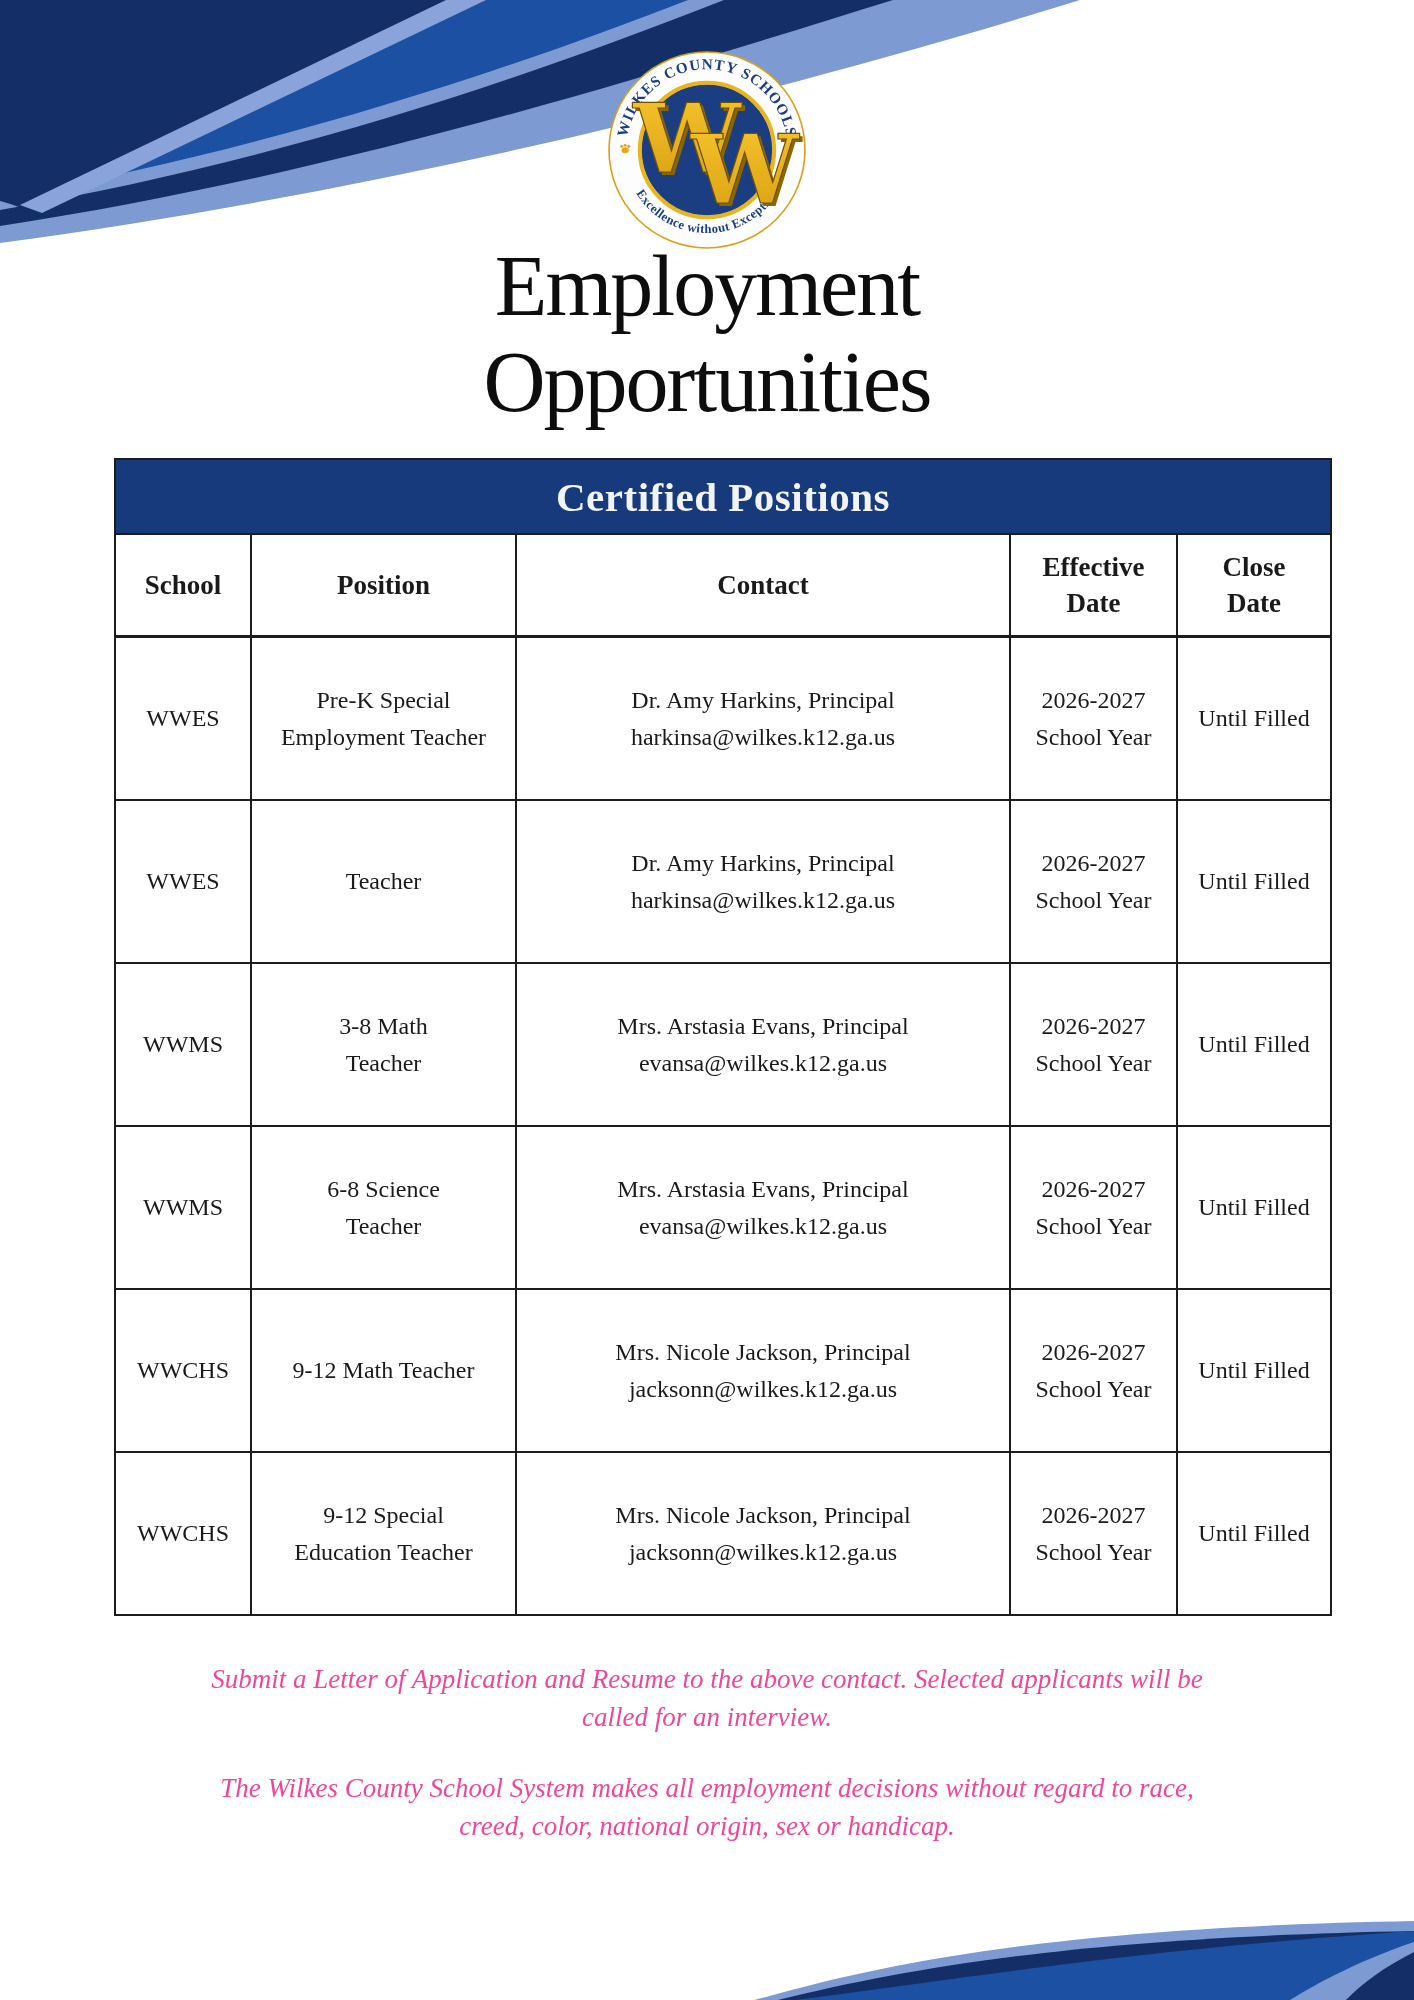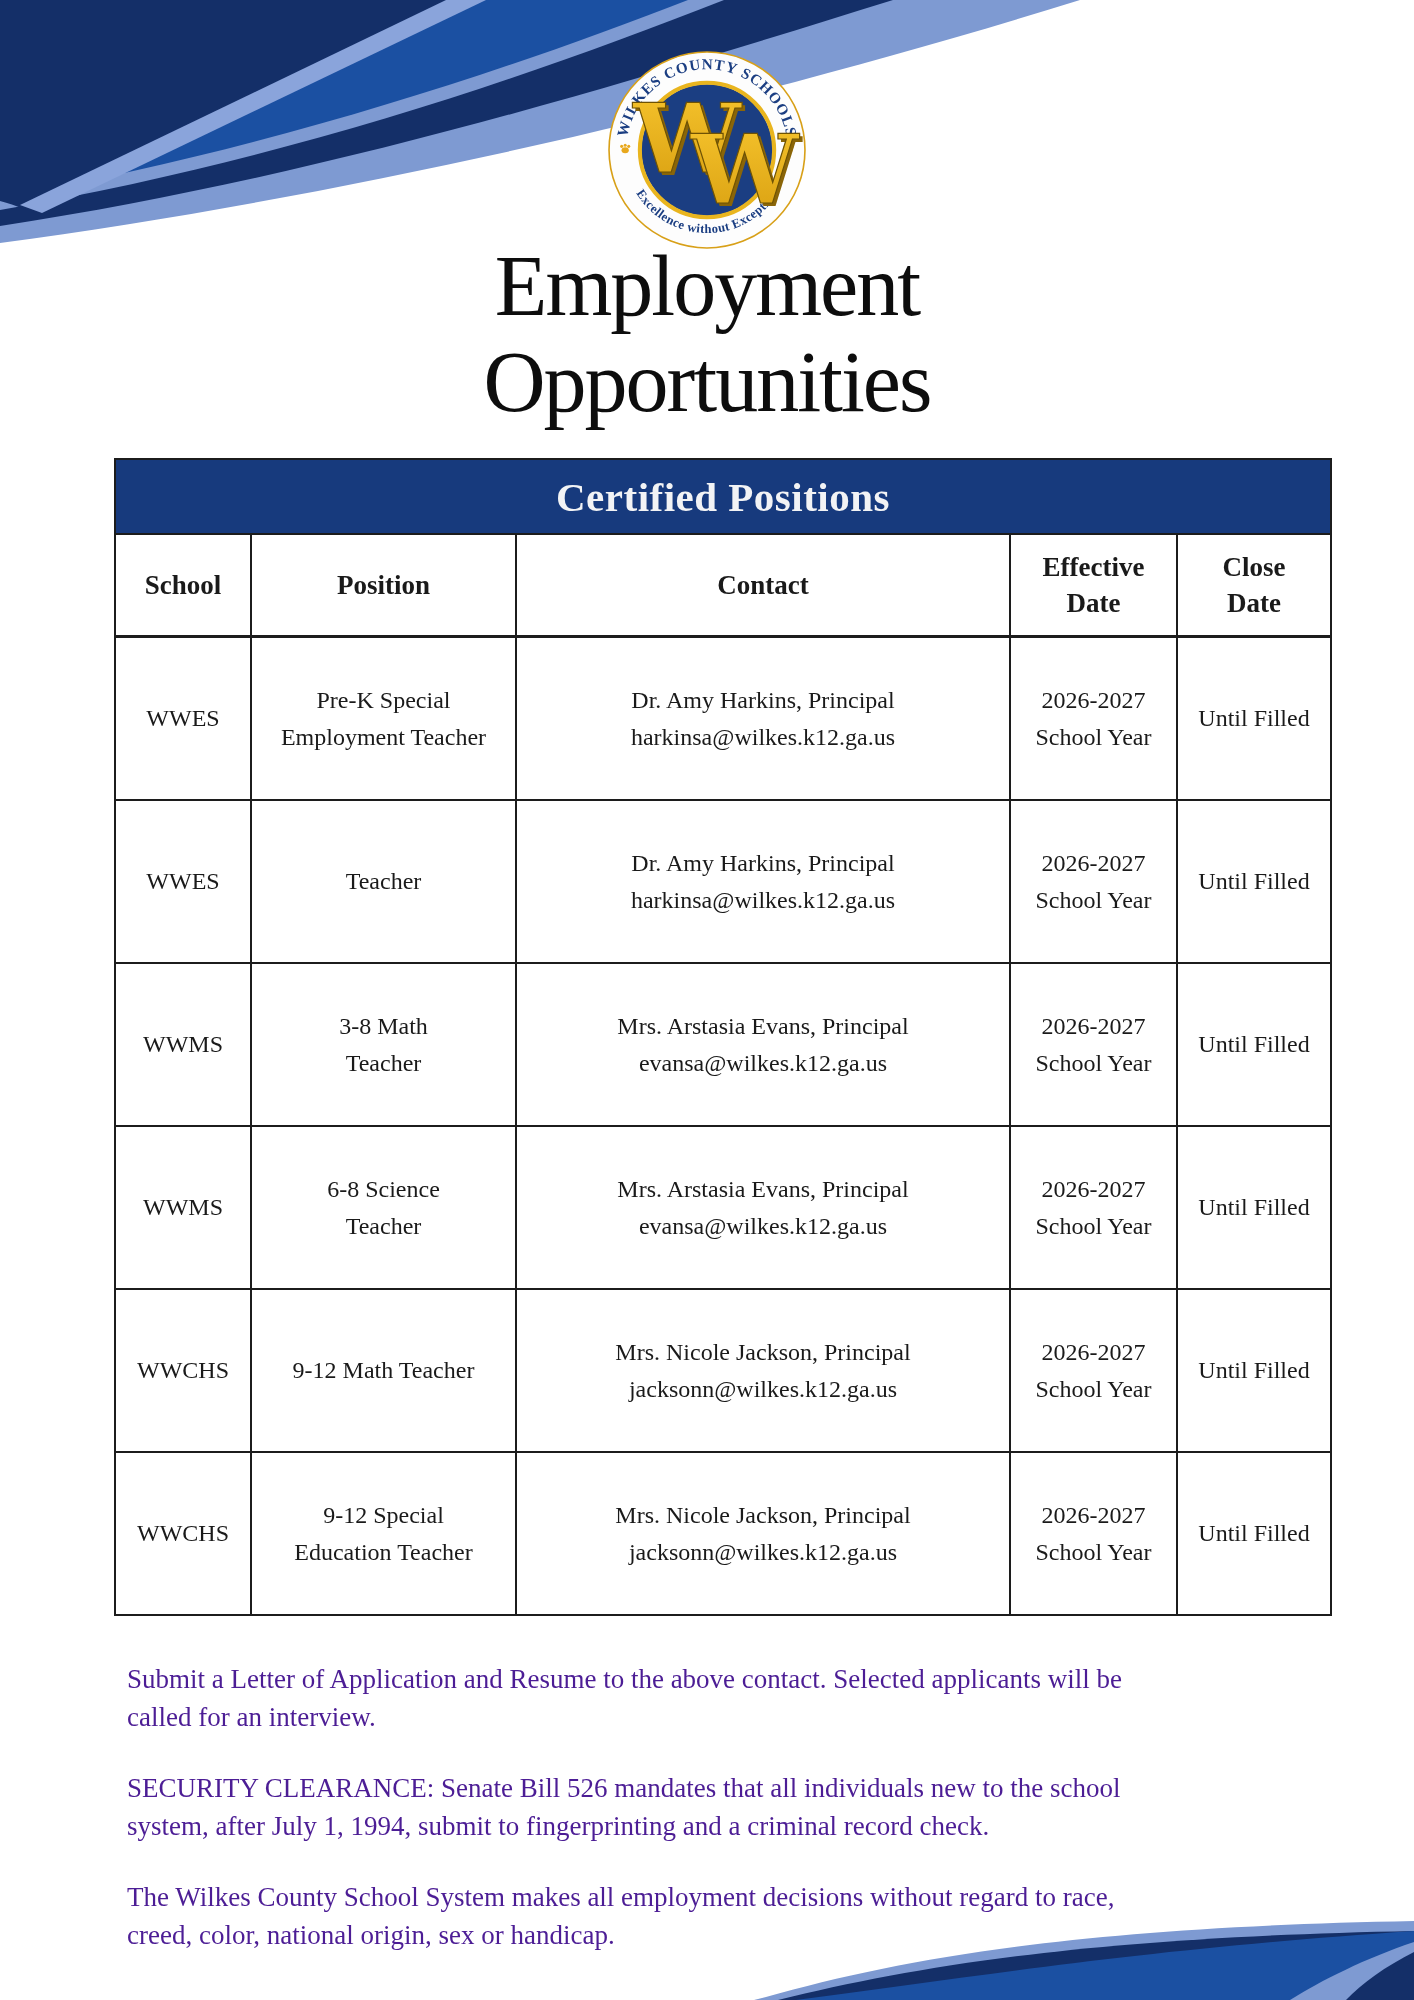--- a/index.html
+++ b/index.html
@@ -38,21 +38,21 @@
     font-size:41px;font-weight:bold;letter-spacing:.5px;
     border-bottom:2px solid #1c1c1c;
     margin-top:24px;
   }
   tr.cols th{height:100px;font-size:27px;line-height:36px;font-weight:bold;border-bottom:3px solid #1c1c1c;}
   tr.data td{height:161px;font-size:24px;line-height:37px;}
 
   
   .footer{
     position:absolute;top:1660px;left:50%;transform:translateX(-50%);
-    width:1160px;font-size:27px;line-height:38px;color:#4c1d95;
+    width:1160px;text-align:center;font-size:27px;line-height:38px;color:#ec4899;font-style:italic;
   }
   .footer p{margin:0 0 33px 0;white-space:pre-line;}
 </style>
 </head>
 <body>
 
 <div class="page">
 
   <svg class="swoosh-top" viewBox="0 0 1414 250" preserveAspectRatio="none" aria-hidden="true">
     <path d="M0,0 L1080,0 C760,100 360,195 0,243 Z" fill="#7E9AD2"></path>
@@ -188,22 +188,20 @@
 School Year</td>
         <td>Until Filled</td>
       </tr>
     </tbody>
       </table>
   </div>
 
   <div class="footer">
     <p>Submit a Letter of Application and Resume to the above contact. Selected applicants will be
 called for an interview.</p>
-    <p>SECURITY CLEARANCE: Senate Bill 526 mandates that all individuals new to the school
-system, after July 1, 1994, submit to fingerprinting and a criminal record check.</p>
     <p>The Wilkes County School System makes all employment decisions without regard to race,
 creed, color, national origin, sex or handicap.</p>
   </div>
 
   <svg class="swoosh-bottom" viewBox="0 0 660 95" preserveAspectRatio="none" aria-hidden="true">
     <path d="M660,16 C340,22 160,50 12,92 L0,95 L660,95 Z" fill="#7E9AD2"></path>
     <path d="M660,26 C350,32 175,58 24,95 L660,95 Z" fill="#142F68"></path>
     <path d="M660,26 C390,44 235,70 42,95 L660,95 Z" fill="#1B50A2"></path>
     <path d="M660,37 C612,53 566,76 536,95 L660,95 Z" fill="#7E9AD2"></path>
     <path d="M660,47 C632,61 607,79 592,95 L660,95 Z" fill="#142F68"></path>

